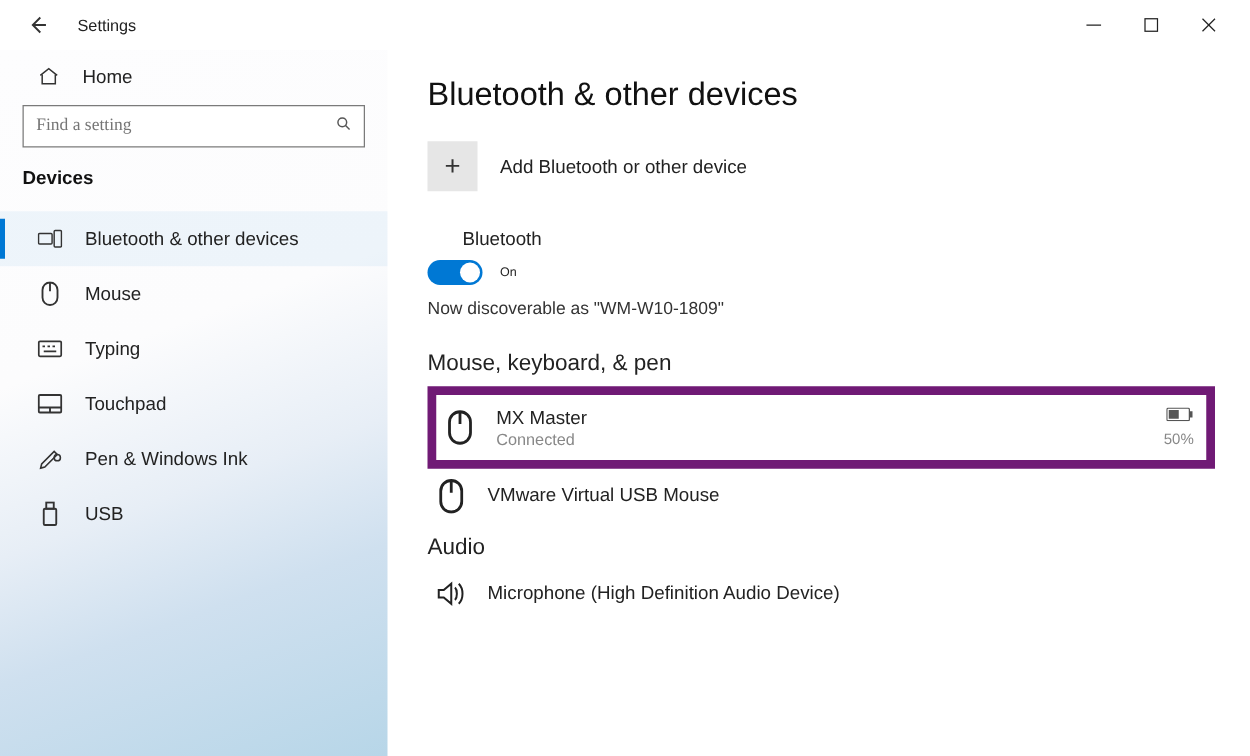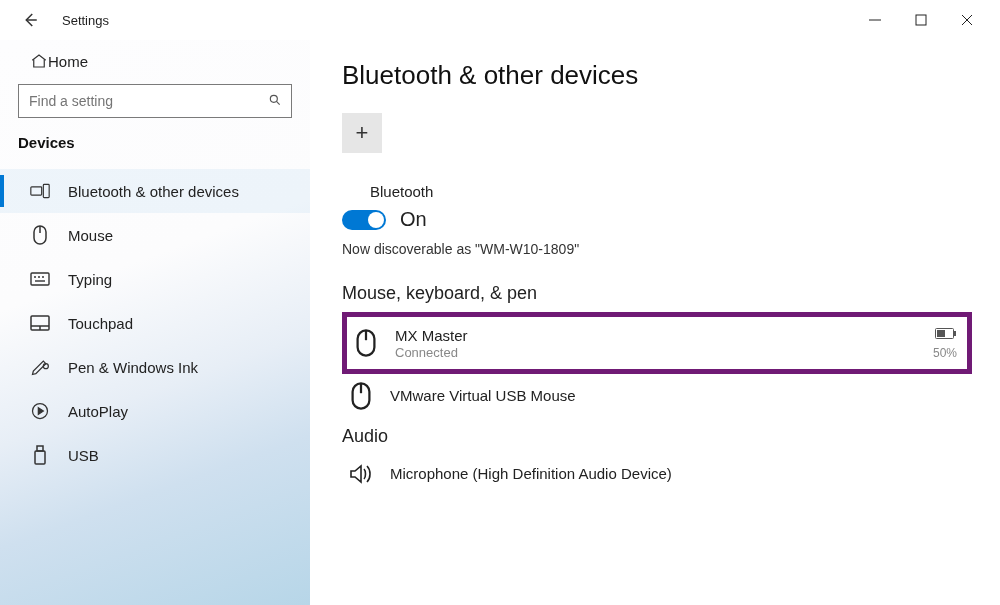--- a/index.html
+++ b/index.html
@@ -11,50 +11,50 @@
   .back-btn { width:28px; height:28px; display:flex; align-items:center; justify-content:center; font-size:18px; color:#333; cursor:pointer; }
   .title-text { margin-left:18px; font-size:13px; color:#222; }
   .win-controls { margin-left:auto; display:flex; }
   .win-btn { width:46px; height:40px; display:flex; align-items:center; justify-content:center; color:#222; font-size:14px; cursor:pointer; }
 
   .content { display:flex; height:565px; }
 
   
   .sidebar { width:310px; height:100%; padding:0;
     background: linear-gradient(160deg, #fdfdfe 0%, #fcfcfd 40%, #e7eef6 60%, #cfe0ef 75%, #b7d6e8 100%); }
-  .home-row { display:flex; align-items:center; height:42px; padding-left:30px; color:#222; cursor:pointer; }
+  .home-row { display:flex; align-items:center; height:42px; padding-left:30px; gap:18px; color:#222; cursor:pointer; }
   .home-row svg { flex:0 0 18px; }
   .home-label { font-size:15px; }
   .search-wrap { padding:2px 18px 10px; }
   .search-box { position:relative; border:1px solid #7a7a7a; background:#fff; height:34px; display:flex; align-items:center; }
-  .search-box input { border:none; outline:none; flex:1; padding:0 10px; font-size:14px; color:#777; background:transparent; }
+  .search-box input { border:none; outline:none; flex:1; padding:0 10px; font-size:14px; color:#777; background:transparent;font-family:Liberation Serif, serif; }
   .search-icon { width:32px; text-align:center; color:#555; font-size:15px; }
   .section-label { font-weight:600; font-size:15px; padding:6px 18px 18px; color:#111; }
   .nav-item { display:flex; align-items:center; height:44px; padding-left:30px; gap:18px; color:#222; font-size:15px; cursor:pointer; }
   .nav-item.selected { background:rgba(0,120,212,0.06); position:relative; }
   .nav-item.selected::before { content:""; position:absolute; left:0; top:6px; bottom:6px; width:4px; background:#0078d4; }
   .nav-item svg, .nav-item .icon-slot { width:20px; height:20px; flex:0 0 20px; display:flex; align-items:center; justify-content:center; }
 
   
   .main { flex:1; padding:12px 28px 0 32px; overflow:hidden; }
   h1.page-title { font-weight:400; font-size:26px; margin:8px 0 22px; color:#111; }
   .add-row { display:flex; align-items:center; gap:18px; margin-bottom:30px; cursor:pointer; }
   .add-btn { width:40px; height:40px; background:#e6e6e6; display:flex; align-items:center; justify-content:center; font-size:22px; color:#333; }
   .add-label { font-size:15px; color:#222; }
 
   .group-head { font-size:15px; color:#222; margin-bottom:8px;margin-left:28px; }
   .toggle-row { display:flex; align-items:center; gap:14px; margin-bottom:10px; }
   .toggle { width:44px; height:20px; border-radius:10px; background:#0078d4; position:relative; cursor:pointer; }
   .toggle .knob { position:absolute; right:2px; top:2px; width:16px; height:16px; border-radius:50%; background:#fff; }
-  .toggle-label { font-size:20px; color:#222; }
+  .toggle-label { font-size:10px; color:#222; }
   .discover-text { font-size:14px; color:#333; margin-bottom:26px; }
 
   .section-title { font-size:18px; color:#222; margin:6px 0 8px; }
   .device-row { display:flex; align-items:center; padding:8px 10px 8px 4px; gap:14px; cursor:pointer; }
-  .device-row.highlight { border:5px solid #701a75; }
+  .device-row.highlight { border:7px solid #701a75; }
   .device-icon { width:30px; display:flex; align-items:center; justify-content:center; }
   .device-text { flex:1; }
   .device-name { font-size:15px; color:#222; line-height:1.2; }
   .device-status { font-size:13px; color:#888; }
   .batt-col { text-align:right; }
   .batt-icon { display:inline-block; }
   .batt-pct { font-size:12px; color:#888; }
 
   .audio-section { margin-top:8px; }
 </style>
@@ -156,45 +156,37 @@
       <span class="icon-slot">
         <svg width="18" height="18" viewBox="0 0 24 24" fill="none" stroke="#333" stroke-width="1.5">
             <path d="M3 21l4-1 12-12-3-3L4 17l-1 4z"></path>
             <circle cx="19" cy="11" r="3"></circle>
           </svg>
       </span>
       <span>Pen &amp; Windows Ink</span>
     </div>
     <div class="nav-item">
       <span class="icon-slot">
-        <svg width="18" height="18" viewBox="0 0 24 24" fill="none" stroke="#333" stroke-width="1.5">
-            <circle cx="12" cy="12" r="9"></circle>
-            <polygon points="10,8 16,12 10,16" fill="#333"></polygon>
-          </svg>
-      </span>
-      <span>AutoPlay</span>
-    </div>
-    <div class="nav-item">
-      <span class="icon-slot">
         <svg width="12" height="20" viewBox="0 0 12 20" fill="none" stroke="#333" stroke-width="1.5">
             <rect x="3" y="1" width="6" height="5"></rect>
             <rect x="1" y="6" width="10" height="13" rx="1"></rect>
           </svg>
       </span>
       <span>USB</span>
     </div>
   </div>
 
   <div class="main">
     <h1 class="page-title">Bluetooth &amp; other devices</h1>
 
     <div class="add-row">
       <div class="add-btn">
         <span>+</span>
       </div>
+      <span class="add-label">Add Bluetooth or other device</span>
     </div>
 
     <div class="group-head">Bluetooth</div>
     <div class="toggle-row">
       <div class="toggle">
           <div class="knob"></div>
         </div>
       <span class="toggle-label">On</span>
     </div>
     <div class="discover-text">Now discoverable as "WM-W10-1809"</div>

